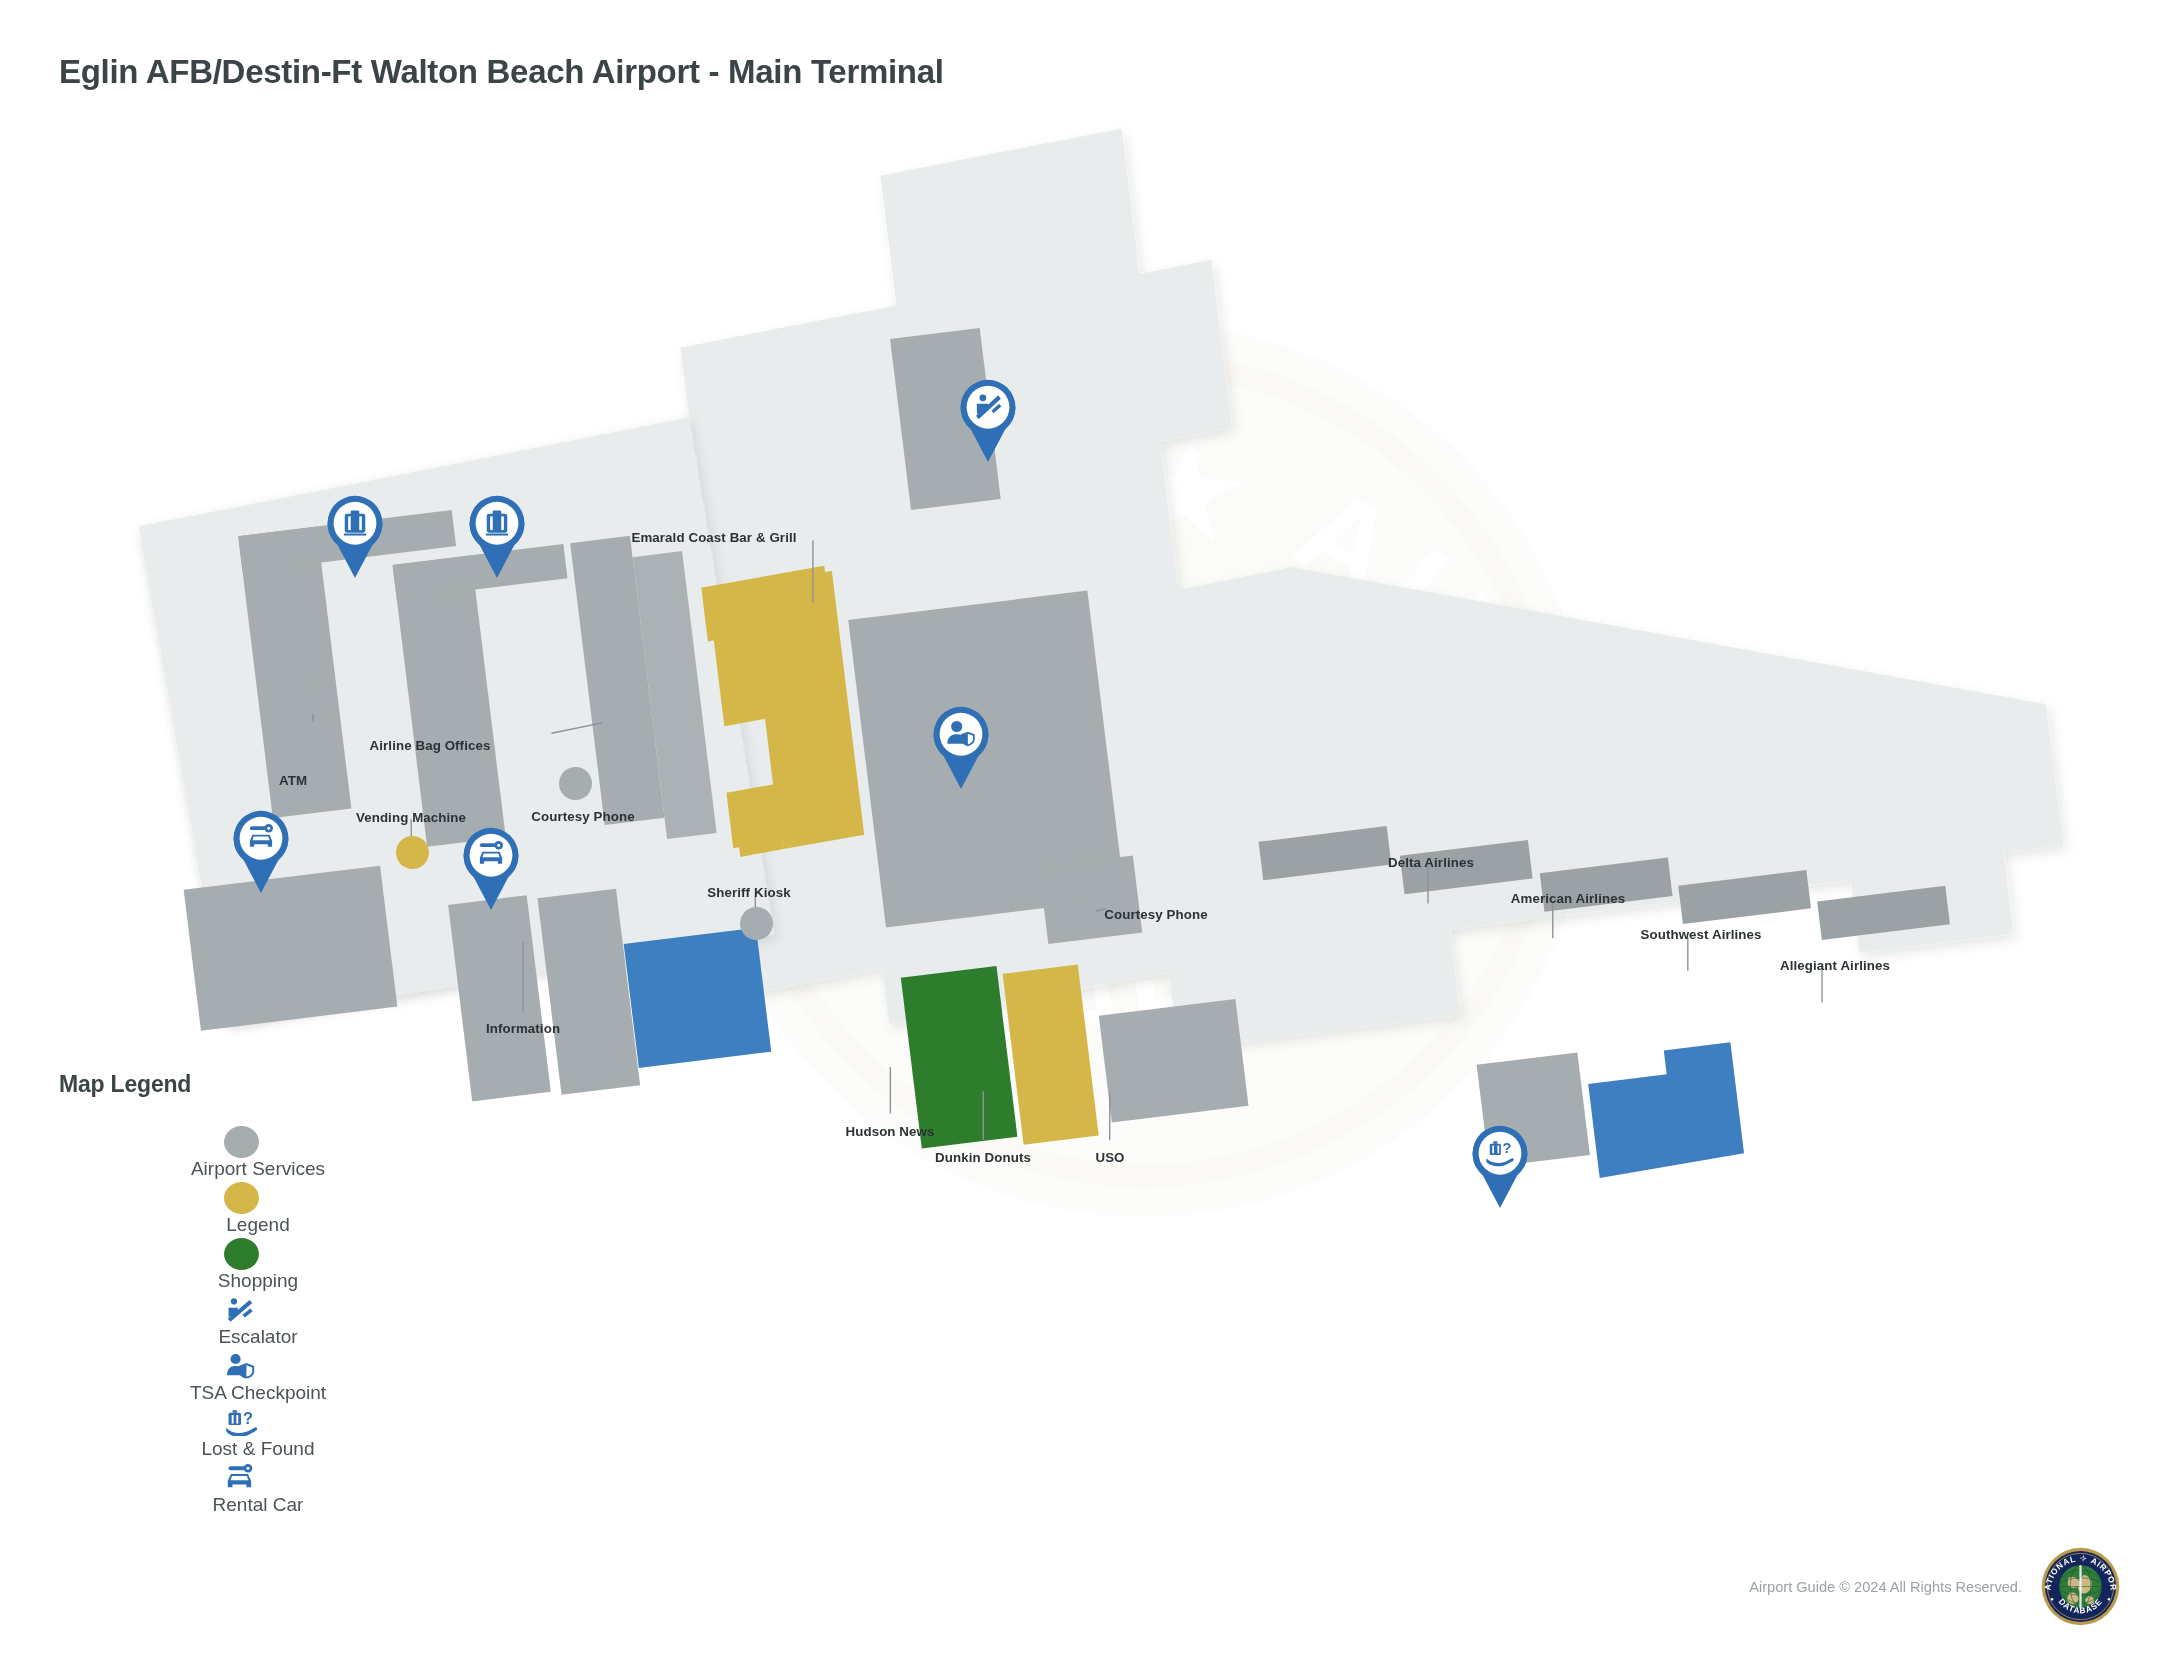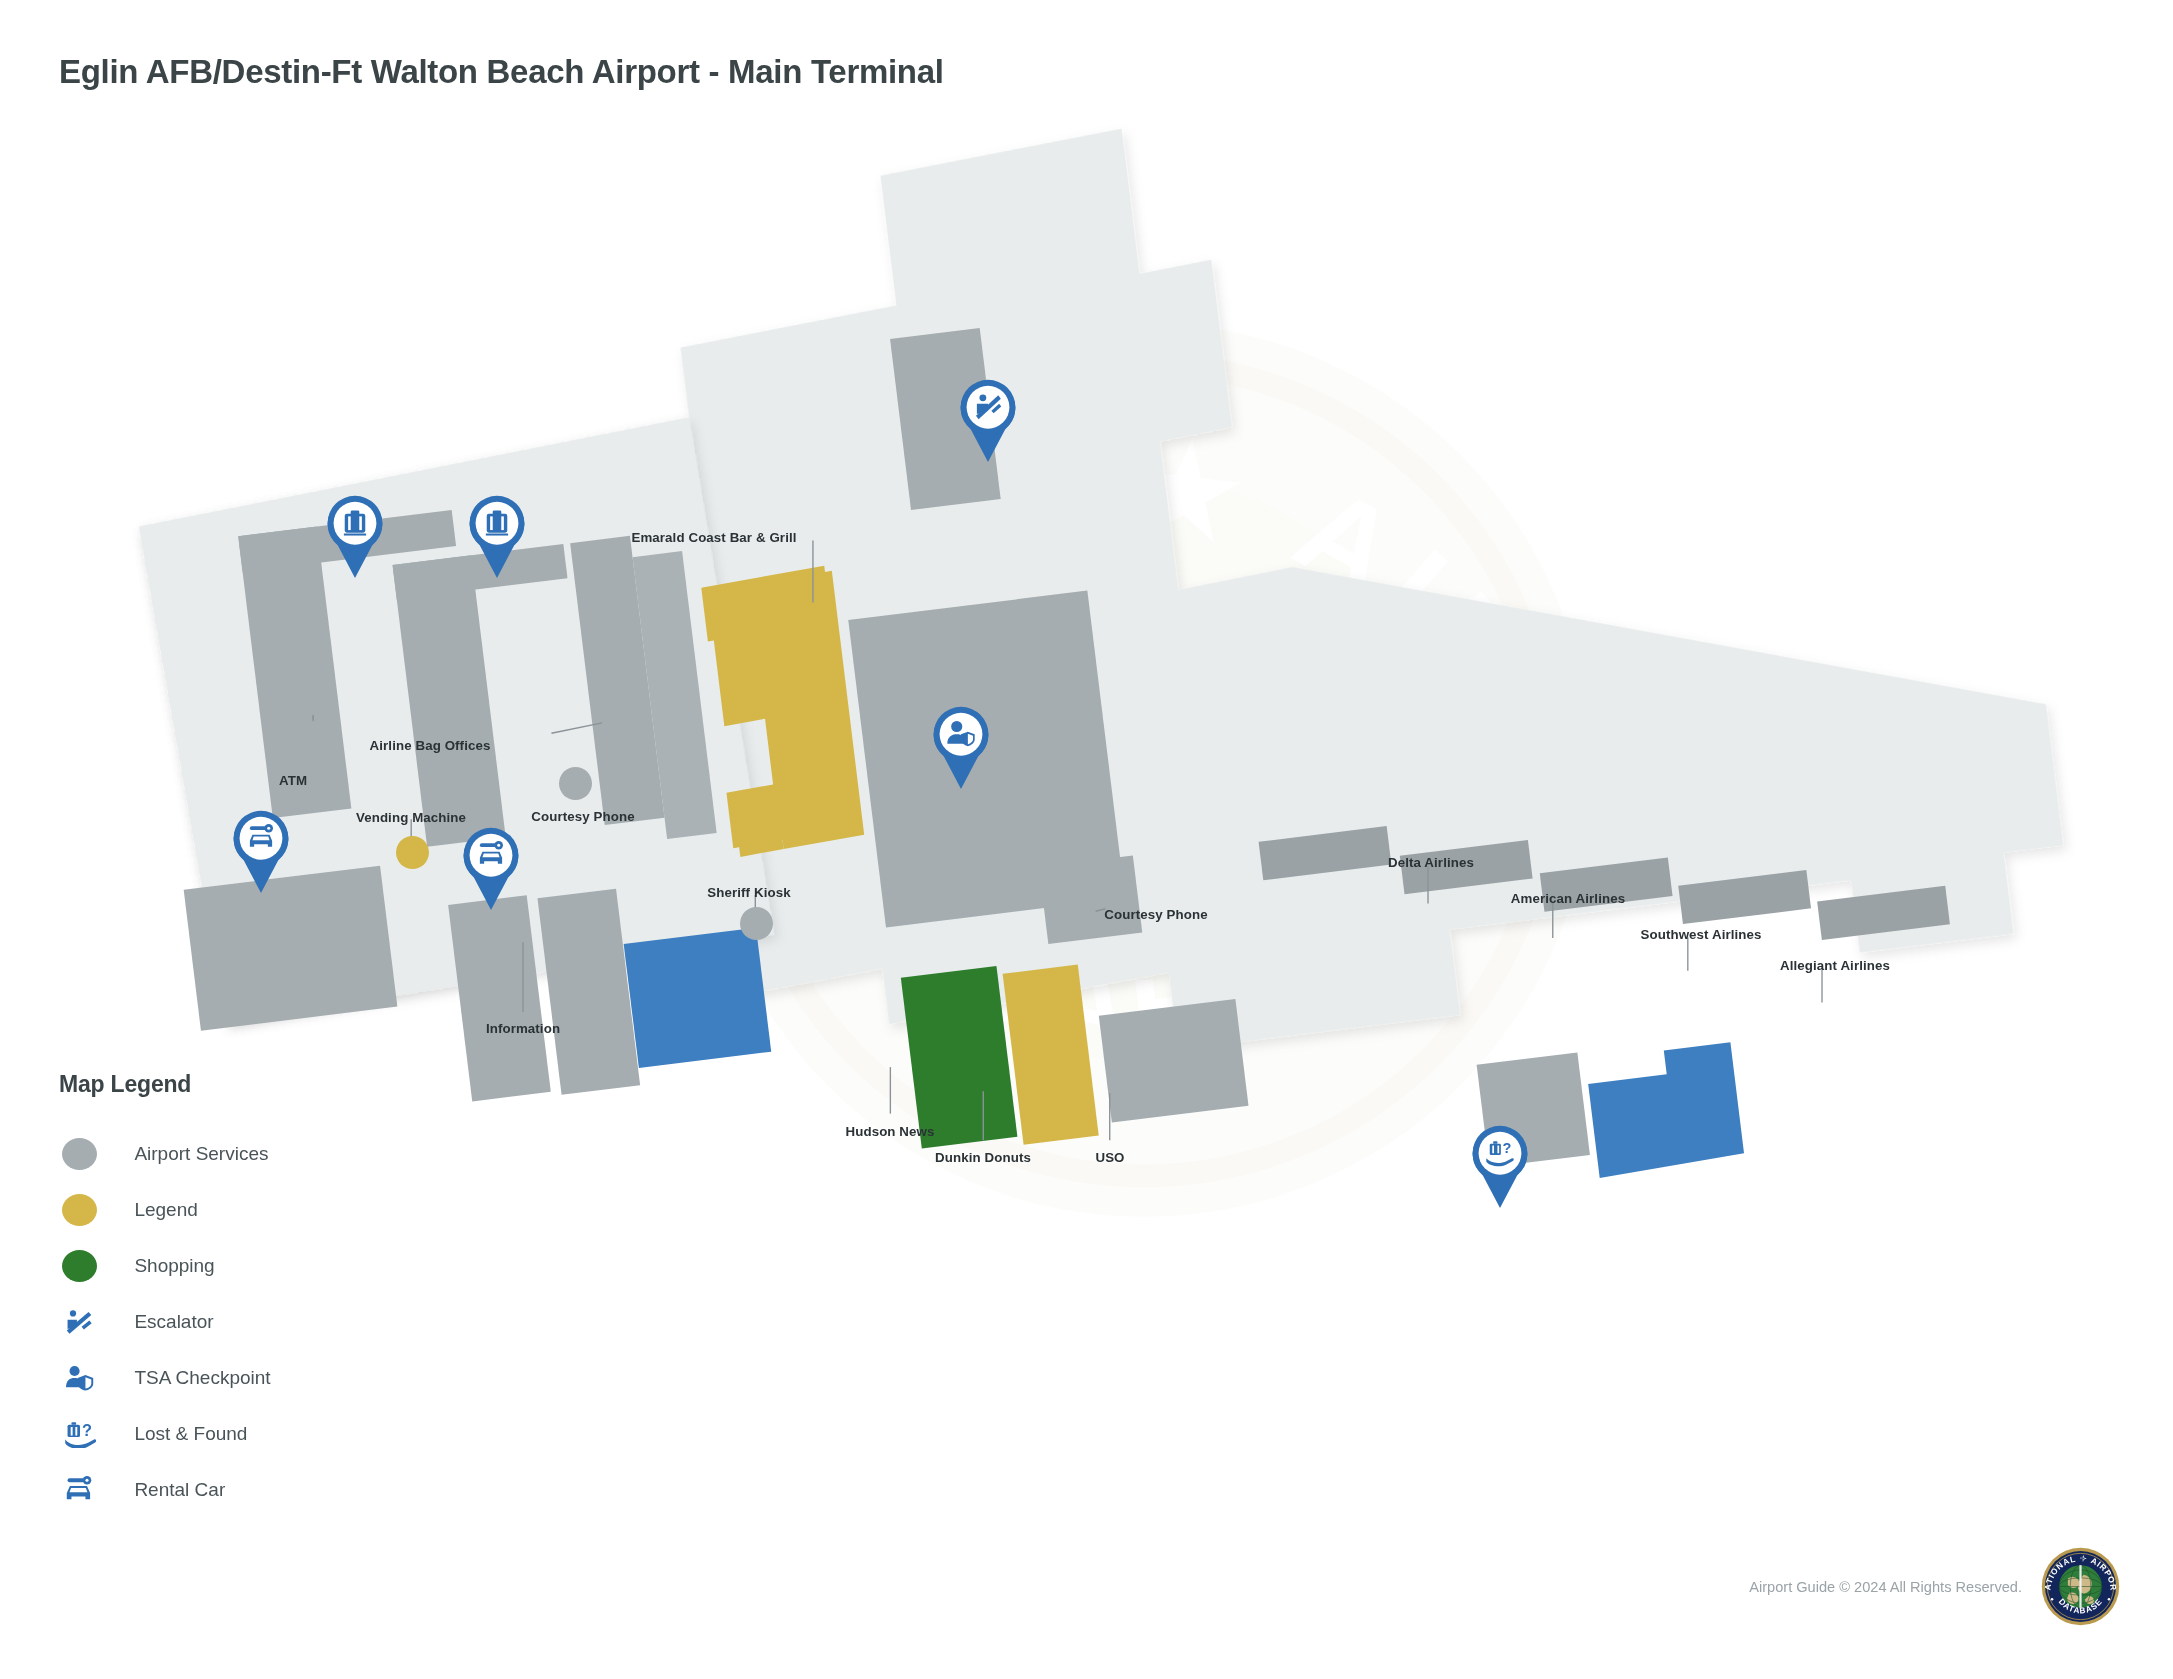--- a/index.html
+++ b/index.html
@@ -77,20 +77,21 @@
     font-size: 23px;
     font-weight: bold;
     color: #3b4548;
     margin-bottom: 27.5px;
     letter-spacing: -0.2px;
   }
   .legend-row {
     display: flex;
     align-items: center;
     height: 56px;
+    flex-direction: column;
   }
   .legend-swatch {
     width: 35px;
     height: 32px;
     border-radius: 50%;
     flex: none;
     margin-left: 3.4px;
   }
   .legend-icon {
     width: 35px;

